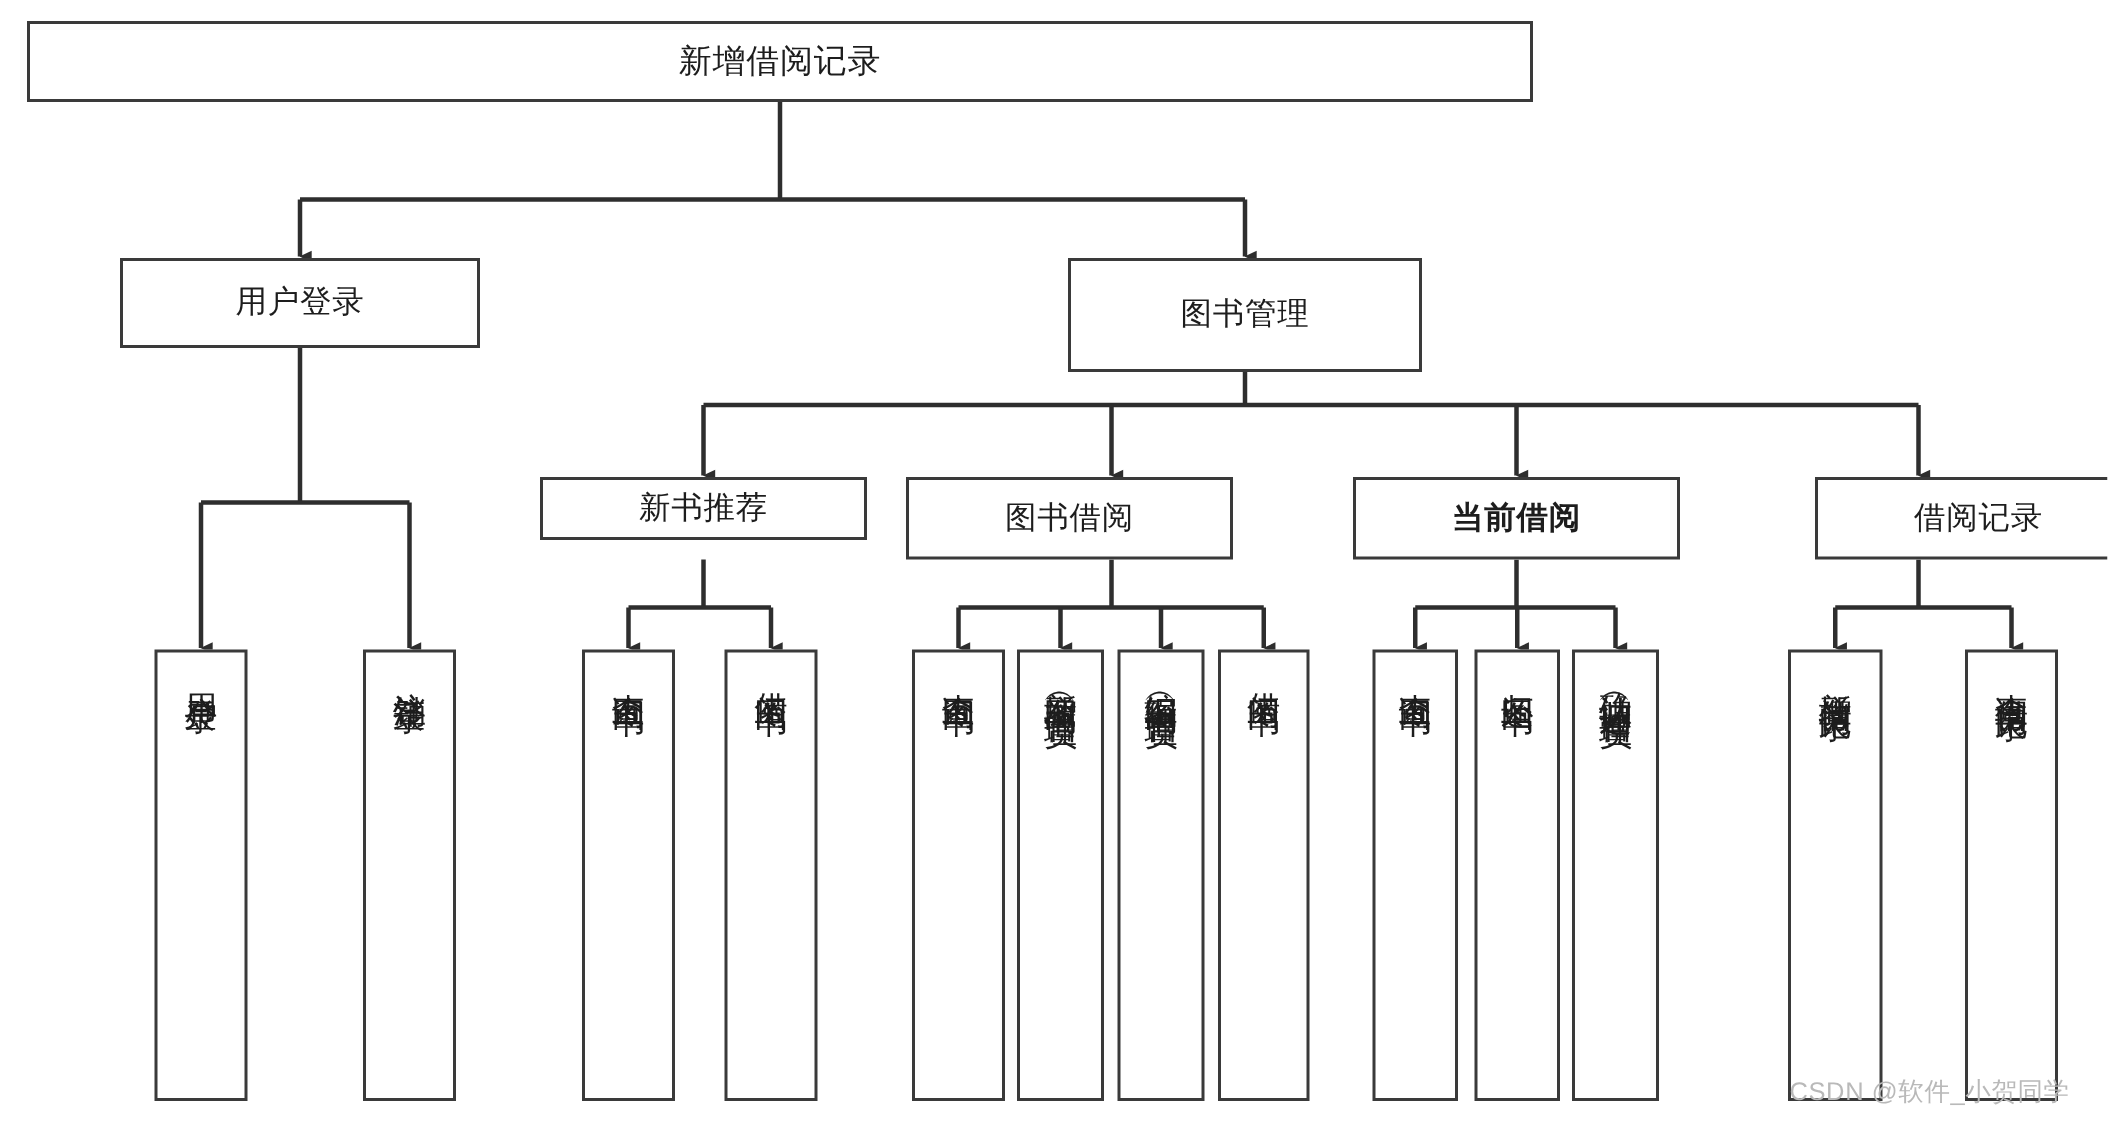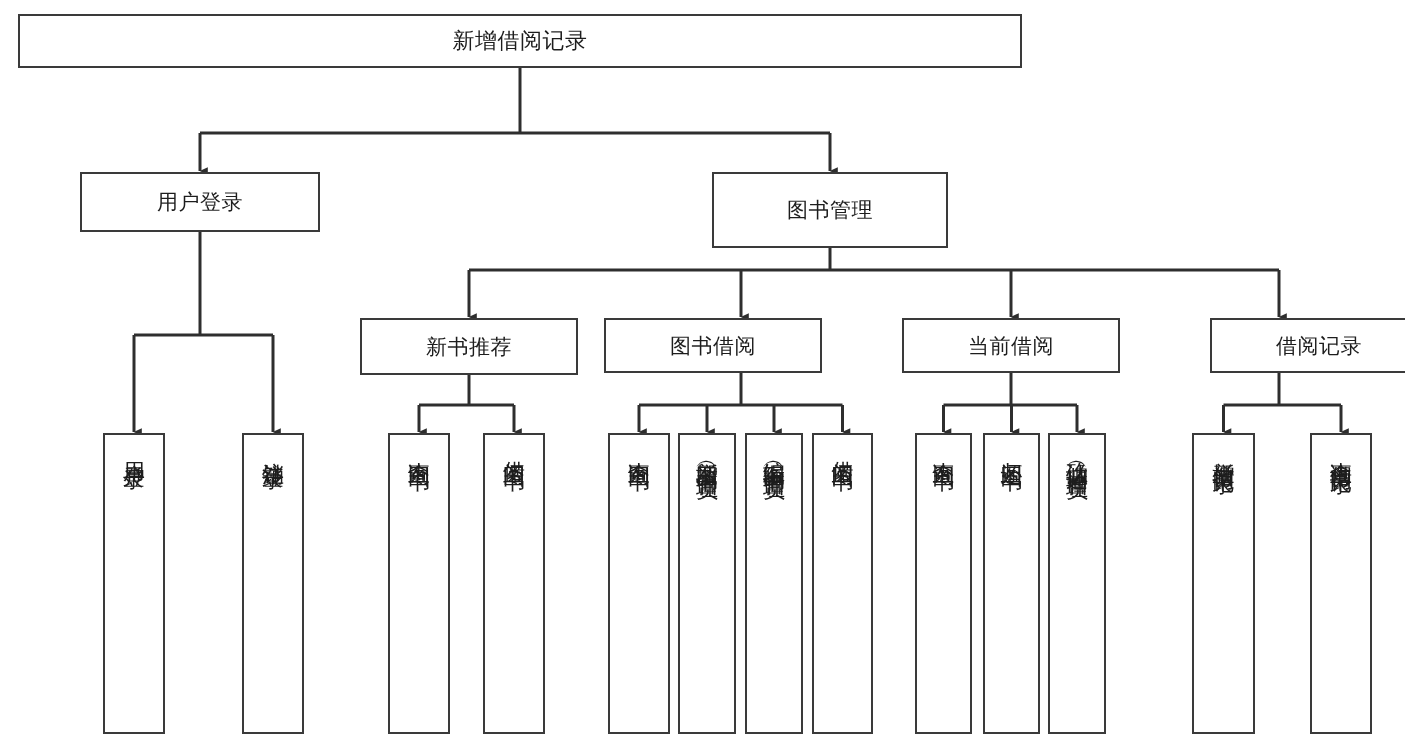--- a/index.html
+++ b/index.html
@@ -120,27 +120,27 @@
   <div id="node-layer">
       <div class="node horizontal root" style="left: 18px; top: 14px; width: 1004px; height: 54px;">
         <span class="node-label">新增借阅记录</span>
       </div>
       <div class="node horizontal" style="left: 80px; top: 172px; width: 240px; height: 60px;">
         <span class="node-label">用户登录</span>
       </div>
       <div class="node horizontal" style="left: 712px; top: 172px; width: 236px; height: 76px;">
         <span class="node-label">图书管理</span>
       </div>
-      <div class="node horizontal" style="left: 360px; top: 318px; width: 218px; height: 57px;">
+      <div class="node horizontal" style="left: 360px; top: 318px; width: 218px; height: 42px;">
         <span class="node-label">新书推荐</span>
       </div>
       <div class="node horizontal" style="left: 604px; top: 318px; width: 218px; height: 55px;">
         <span class="node-label">图书借阅</span>
       </div>
-      <div class="node horizontal" style="left: 902px; top: 318px; width: 218px; height: 55px;">
+      <div class="node horizontal" style="left: 902px; top: 318px; width: 218px; height: 55px; font-weight: bold;">
         <span class="node-label">当前借阅</span>
       </div>
       <div class="node horizontal" style="left: 1170px; top: 318px; width: 218px; height: 55px; margin-left: 40px;">
         <span class="node-label">借阅记录</span>
       </div>
       <div class="node vertical" style="left: 103px; top: 433px; width: 62px; height: 301px;">
         <span class="node-label">用户登录</span>
       </div>
       <div class="node vertical" style="left: 242px; top: 433px; width: 62px; height: 301px;">
         <span class="node-label">注销登录</span>
@@ -173,13 +173,14 @@
         <span class="node-label">确认归还（管理员）</span>
       </div>
       <div class="node vertical" style="left: 1192px; top: 433px; width: 63px; height: 301px;">
         <span class="node-label">新增借阅记录</span>
       </div>
       <div class="node vertical" style="left: 1310px; top: 433px; width: 62px; height: 301px;">
         <span class="node-label">查询借阅记录</span>
       </div>
     </div>
 
+  <div id="watermark">CSDN @软件_小贺同学</div>
 </div>
 
 </body></html>

